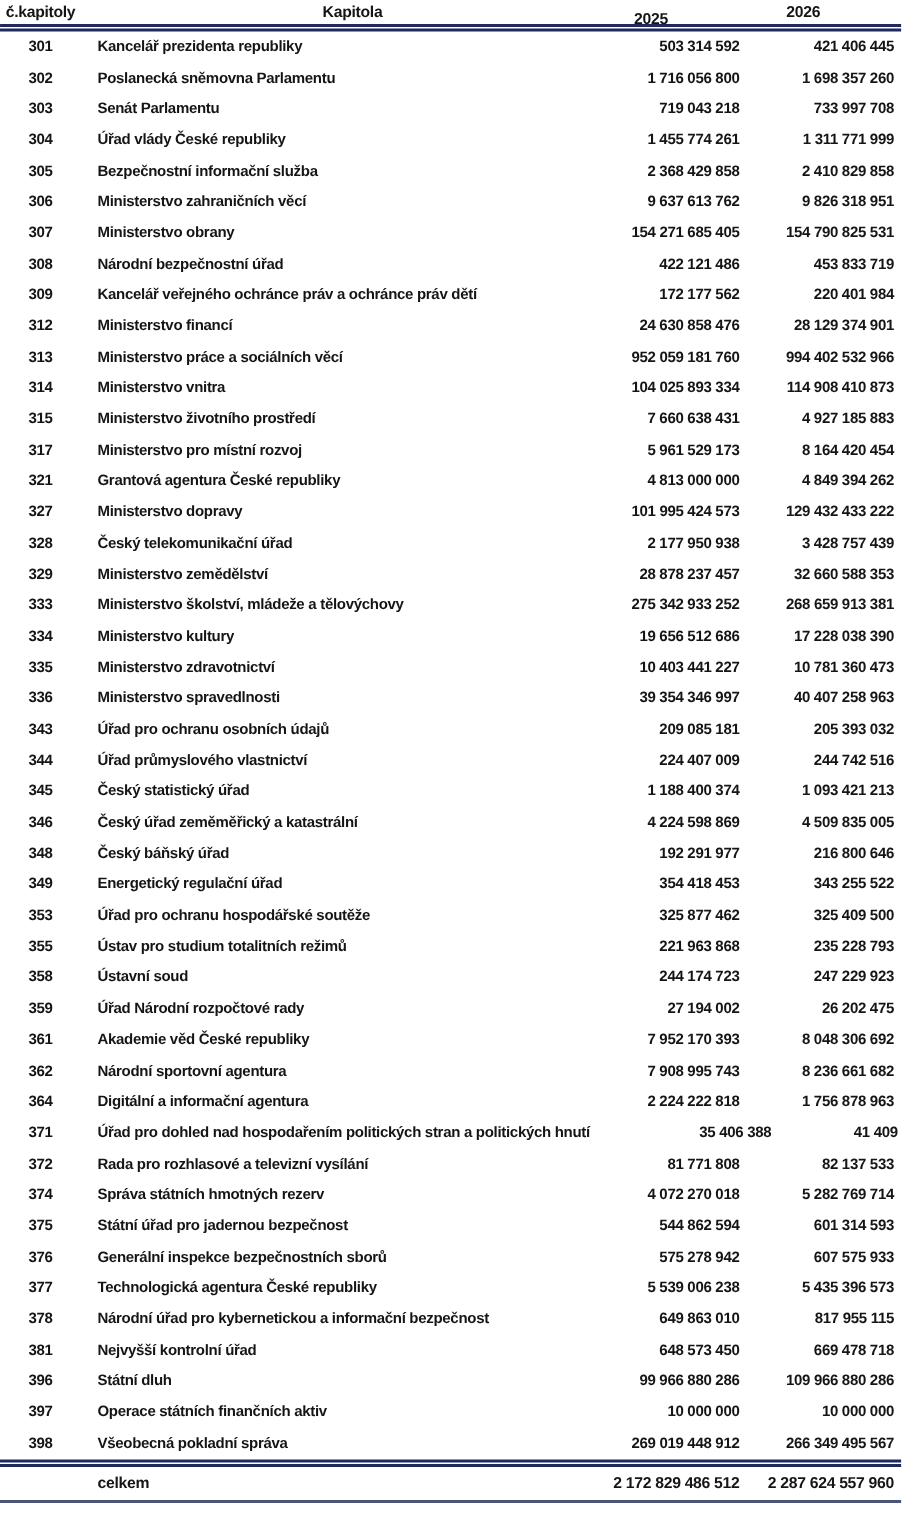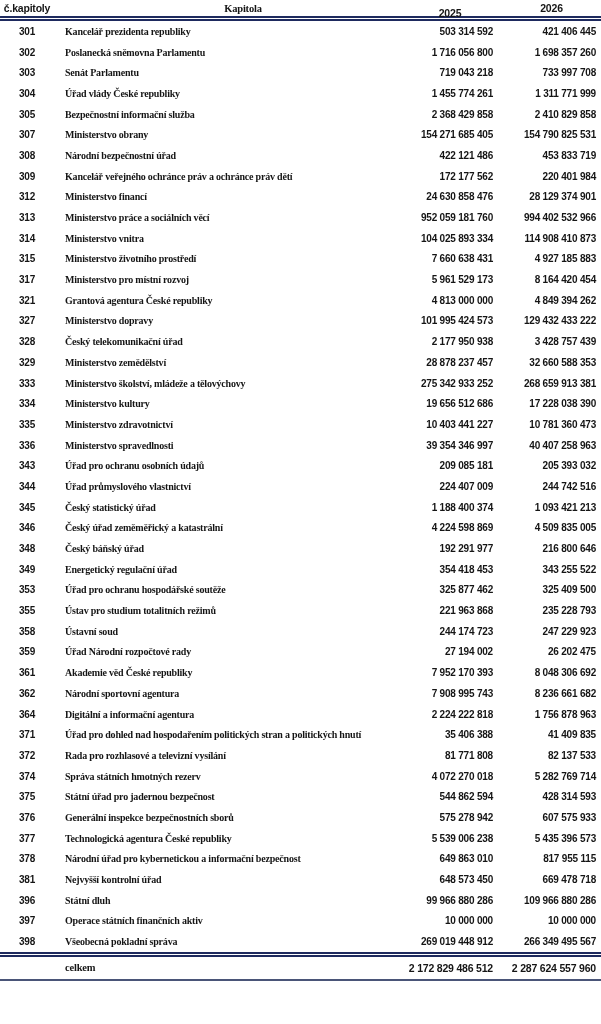--- a/index.html
+++ b/index.html
@@ -22,27 +22,27 @@
   .hdr-row, .row, .total-row {
     display: flex;
     align-items: center;
     white-space: nowrap;
   }
   .hdr-row { height: 16px; font-size: 10.5px; }
   .row { height: 20.7px; font-size: 10px; }
   .total-row { height: 22px; font-size: 10.5px; }
 
   .c1 { width: 54px; flex: 0 0 54px; text-align: center; }
-  .c2 { flex: 1 1 auto; padding-left: 11px; text-align: left; overflow: visible; font-family: Liberation Serif, serif; }
+  .c2 { flex: 1 1 auto; padding-left: 11px; text-align: left; overflow: visible; }
   .c3 { width: 121px; flex: 0 0 121px; text-align: right; padding-right: 4px; }
   .c4 { width: 99px; flex: 0 0 99px; text-align: right; padding-right: 5px; }
 
   .hdr-row .c2 { text-align: center; padding-left: 55px; }
   .hdr-row .c3 { text-align: center; padding-left: 25px; width: 96px; flex-basis: 96px; margin-top: 10px; }
-  .hdr-row .c4 { text-align: center; padding-right: 0; }
+  .hdr-row .c4 { text-align: center; padding-right: 16px; }
 
   .rule-double {
     height: 1px;
     border-top: 2px solid #1e2a5e;
     border-bottom: 2px solid #1e2a5e;
     background: #ffffff;
   }
   .rule-bottom {
     height: 2px;
     background: #4a5578;
@@ -93,20 +93,26 @@
     <div class="c4 num">1 311 771 999</div>
   </div>
 
   <div class="row">
     <div class="c1">305</div>
     <div class="c2">Bezpečnostní informační služba</div>
     <div class="c3 num">2 368 429 858</div>
     <div class="c4 num">2 410 829 858</div>
   </div>
 
+  <div class="row">
+    <div class="c1">306</div>
+    <div class="c2">Ministerstvo zahraničních věcí</div>
+    <div class="c3 num">9 637 613 762</div>
+    <div class="c4 num">9 826 318 951</div>
+  </div>
 
   <div class="row">
     <div class="c1">307</div>
     <div class="c2">Ministerstvo obrany</div>
     <div class="c3 num">154 271 685 405</div>
     <div class="c4 num">154 790 825 531</div>
   </div>
 
   <div class="row">
     <div class="c1">308</div>
@@ -323,21 +329,21 @@
     <div class="c1">374</div>
     <div class="c2">Správa státních hmotných rezerv</div>
     <div class="c3 num">4 072 270 018</div>
     <div class="c4 num">5 282 769 714</div>
   </div>
 
   <div class="row">
     <div class="c1">375</div>
     <div class="c2">Státní úřad pro jadernou bezpečnost</div>
     <div class="c3 num">544 862 594</div>
-    <div class="c4 num">428 314 593</div>
+    <div class="c4 num">601 314 593</div>
   </div>
 
   <div class="row">
     <div class="c1">376</div>
     <div class="c2">Generální inspekce bezpečnostních sborů</div>
     <div class="c3 num">575 278 942</div>
     <div class="c4 num">607 575 933</div>
   </div>
 
   <div class="row">

